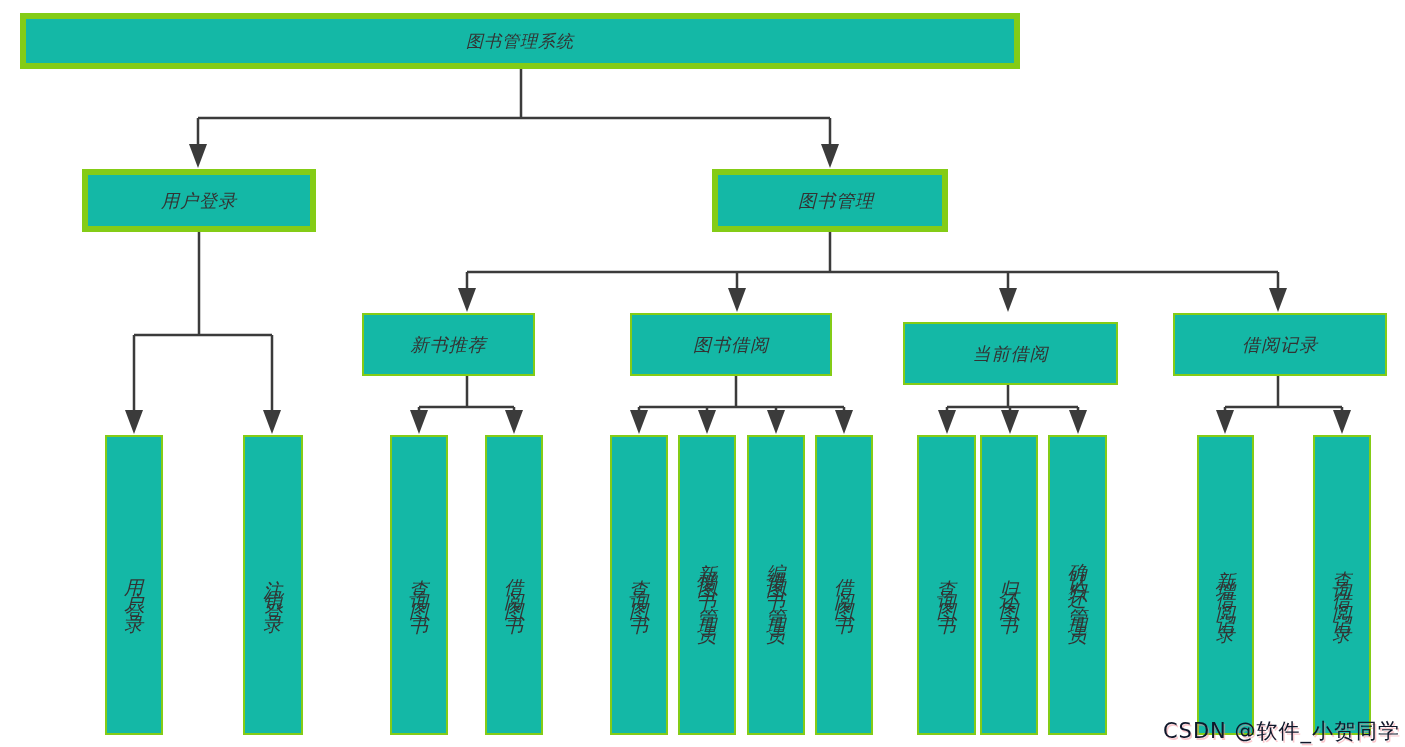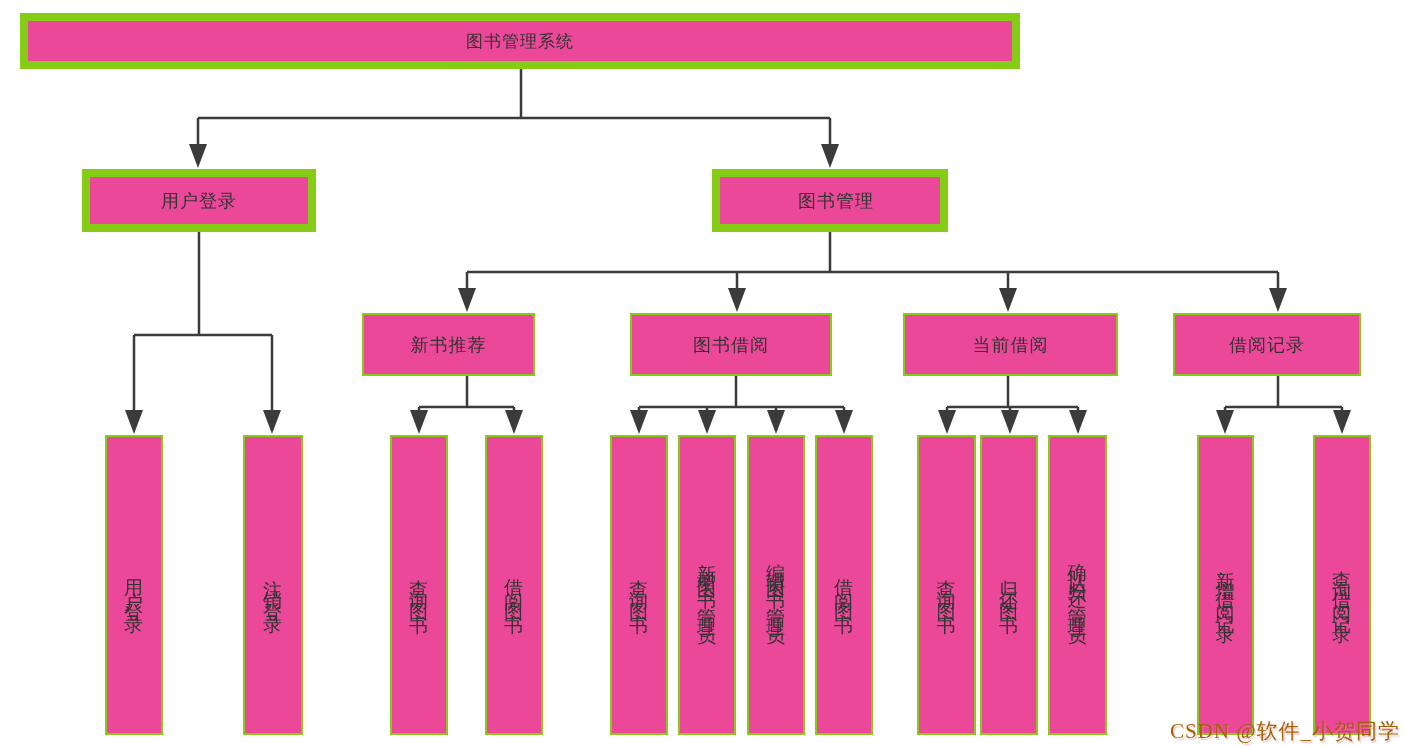--- a/index.html
+++ b/index.html
@@ -1,32 +1,32 @@
 <!DOCTYPE html>
 <html><head>
 <meta charset="utf-8">
 <style>
   html,body{margin:0;padding:0;background:#fff;}
   body{font-family:"DejaVu Sans","Liberation Sans",sans-serif;}
   #stage{position:relative;width:1405px;height:747px;background:#ffffff;overflow:hidden;}
   #wires{position:absolute;left:0;top:0;width:1405px;height:747px;}
   .box{
-    position:absolute;box-sizing:border-box;background:#ec4899;
-    border:8px solid #84cc16;color:#333333;
+    position:absolute;box-sizing:border-box;background:#14b8a6;
+    border:6px solid #84cc16;color:#333333;
     display:flex;align-items:center;justify-content:center;
-    font-size:18px;letter-spacing:1px;line-height:1.2;
+    font-size:18px;letter-spacing:1px;line-height:1.2;font-style:italic;
   }
   .root{left:20px;top:13px;width:1000px;height:56px;font-size:17px;}
   .l2a{left:82px;top:169px;width:234px;height:63px;}
   .l2b{left:712px;top:169px;width:236px;height:63px;padding-left:12px;}
   .l3{top:313px;height:63px;border-width:2.5px;}
   .l3a{left:362px;width:173px;}
   .l3b{left:630px;width:202px;}
-  .l3c{left:903px;width:215px;}
-  .l3d{left:1173px;width:188px;}
+  .l3c{left:903px;width:215px;margin-top:9px;}
+  .l3d{left:1173px;width:214px;}
   .leaf{
     top:435px;height:300px;border-width:2.5px;
     writing-mode:vertical-rl;text-orientation:mixed;
     font-size:19px;letter-spacing:12px;line-height:1;
     padding-top:6px;
   }
   .lf1{left:105px;width:58px;}
   .lf2{left:243px;width:60px;}
   .lf3{left:390px;width:58px;}
   .lf4{left:485px;width:58px;}
@@ -34,24 +34,23 @@
   .lf6{left:678px;width:58px;letter-spacing:9px;}
   .lf7{left:747px;width:58px;letter-spacing:9px;}
   .lf8{left:815px;width:58px;}
   .lf9{left:917px;width:59px;}
   .lf10{left:980px;width:58px;}
   .lf11{left:1048px;width:59px;letter-spacing:9px;}
   .lf12{left:1197px;width:57px;letter-spacing:11px;}
   .lf13{left:1313px;width:58px;letter-spacing:11px;}
   .watermark{
     position:absolute;right:5px;bottom:2px;
-    font-size:21px;color:#a16207;
+    font-size:21px;color:#0f172a;
     text-shadow:1.5px 1.5px 0 rgba(244,136,146,0.45);
     letter-spacing:1px;
-    font-family:Liberation Serif, serif;
   }
 </style>
 </head>
 <body>
 
 <div id="stage">
 
   <svg id="wires" viewBox="0 0 1405 747" xmlns="http://www.w3.org/2000/svg">
     <g stroke="#3b3b3b" stroke-width="2.5" fill="none">
 

